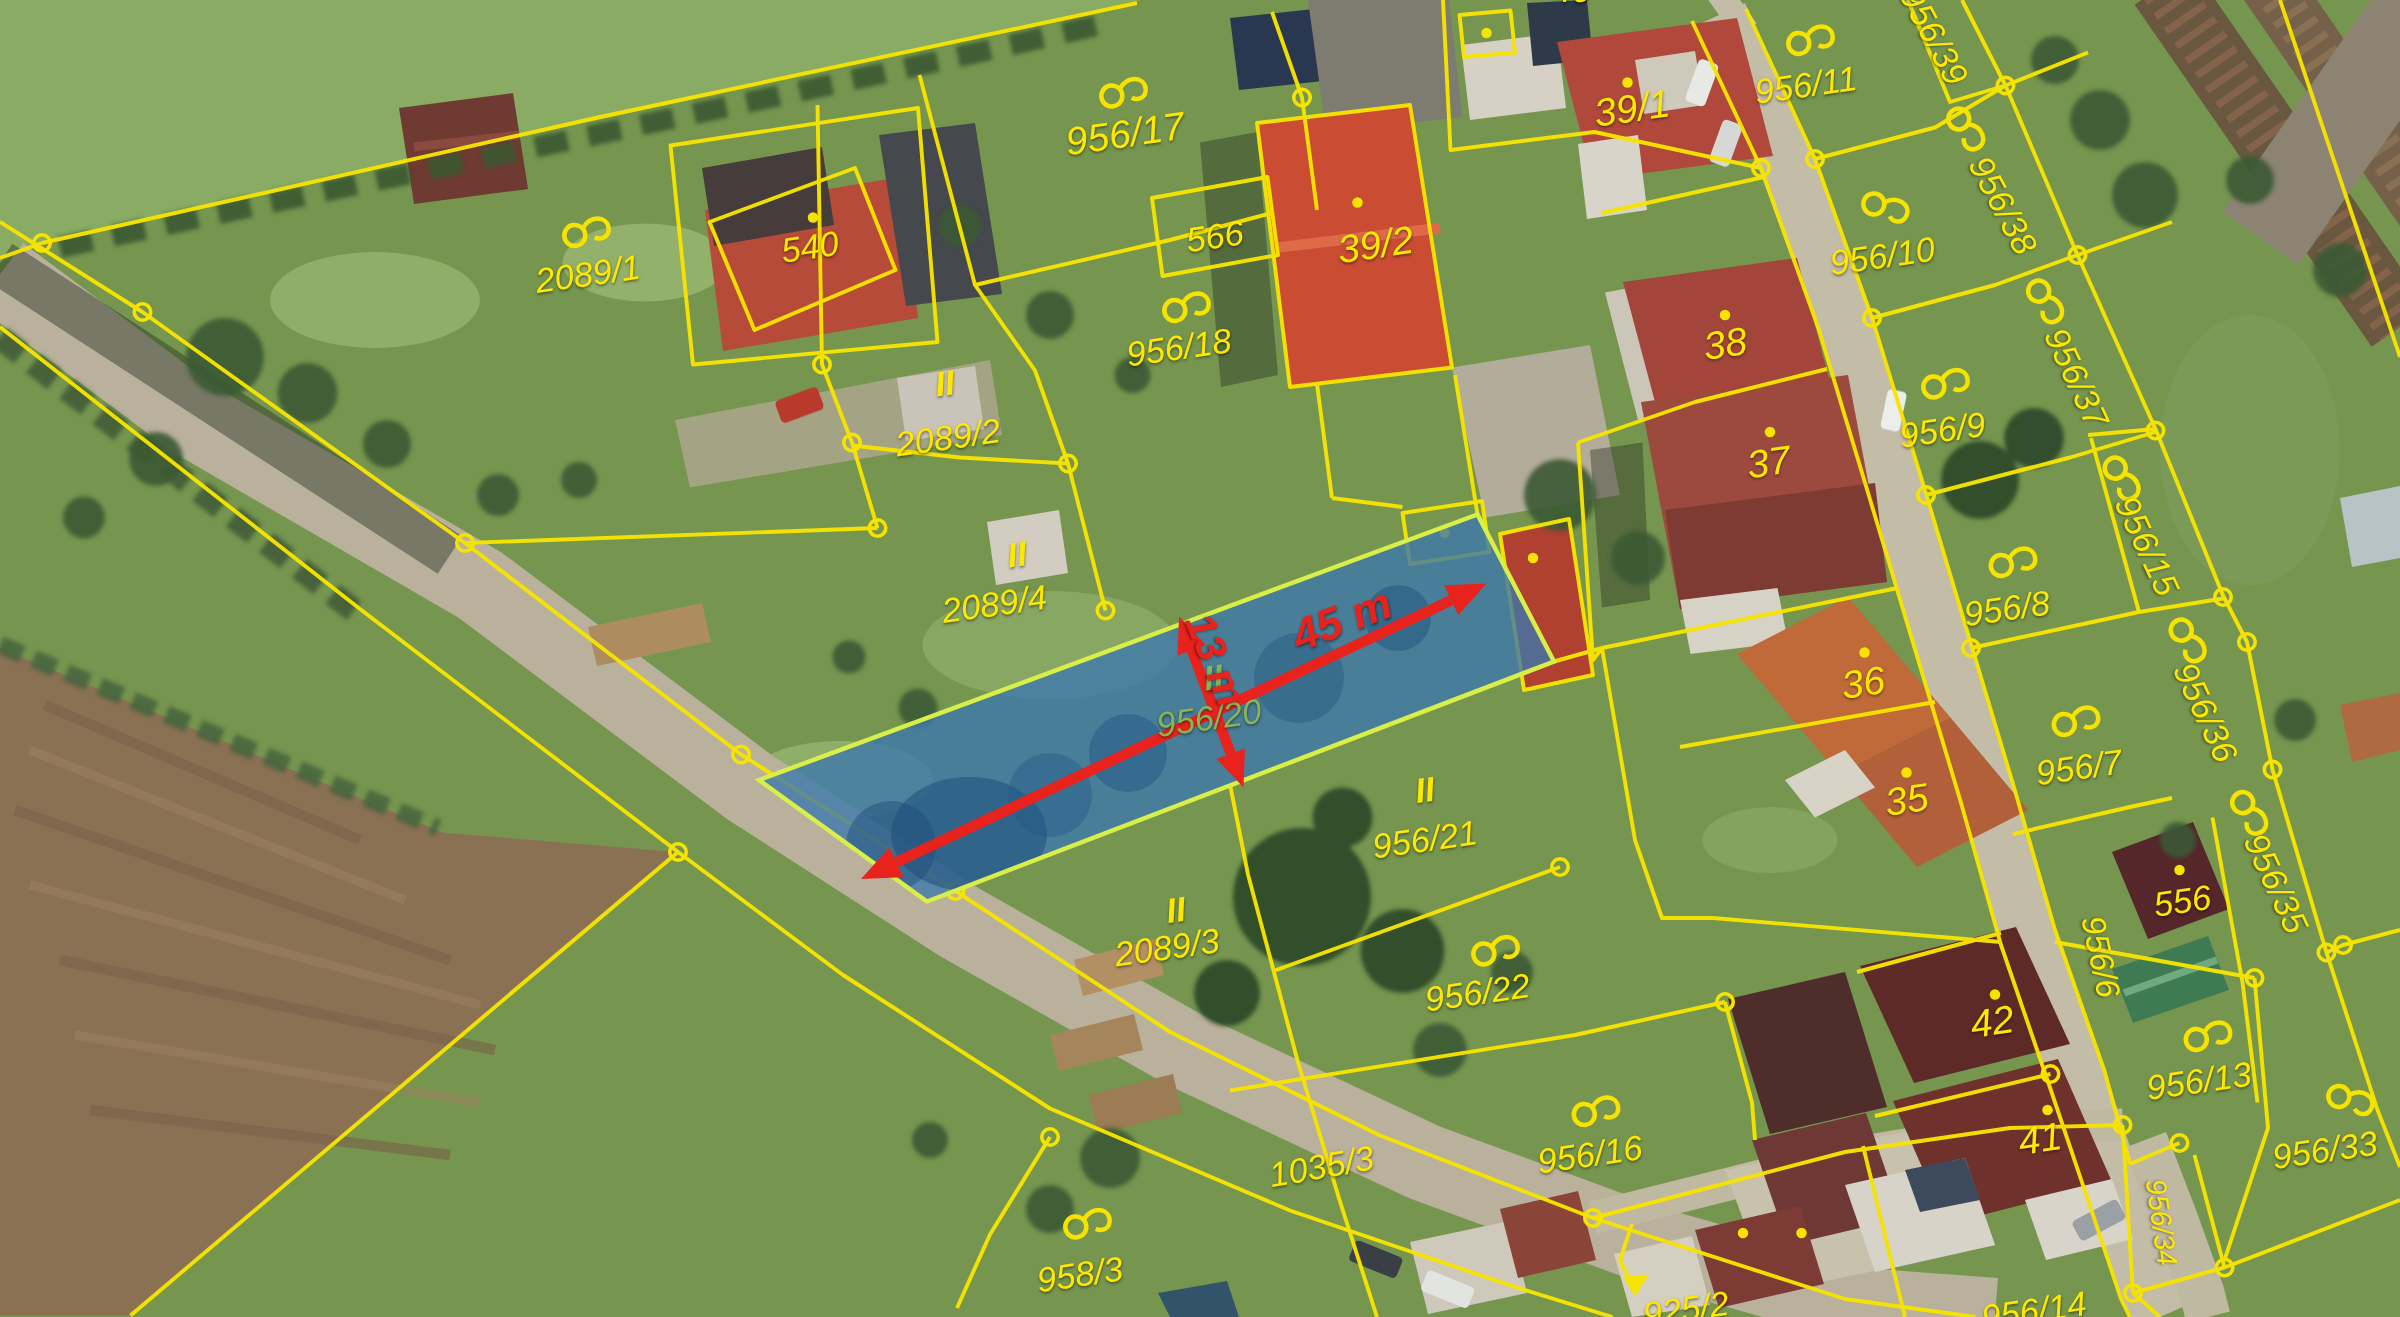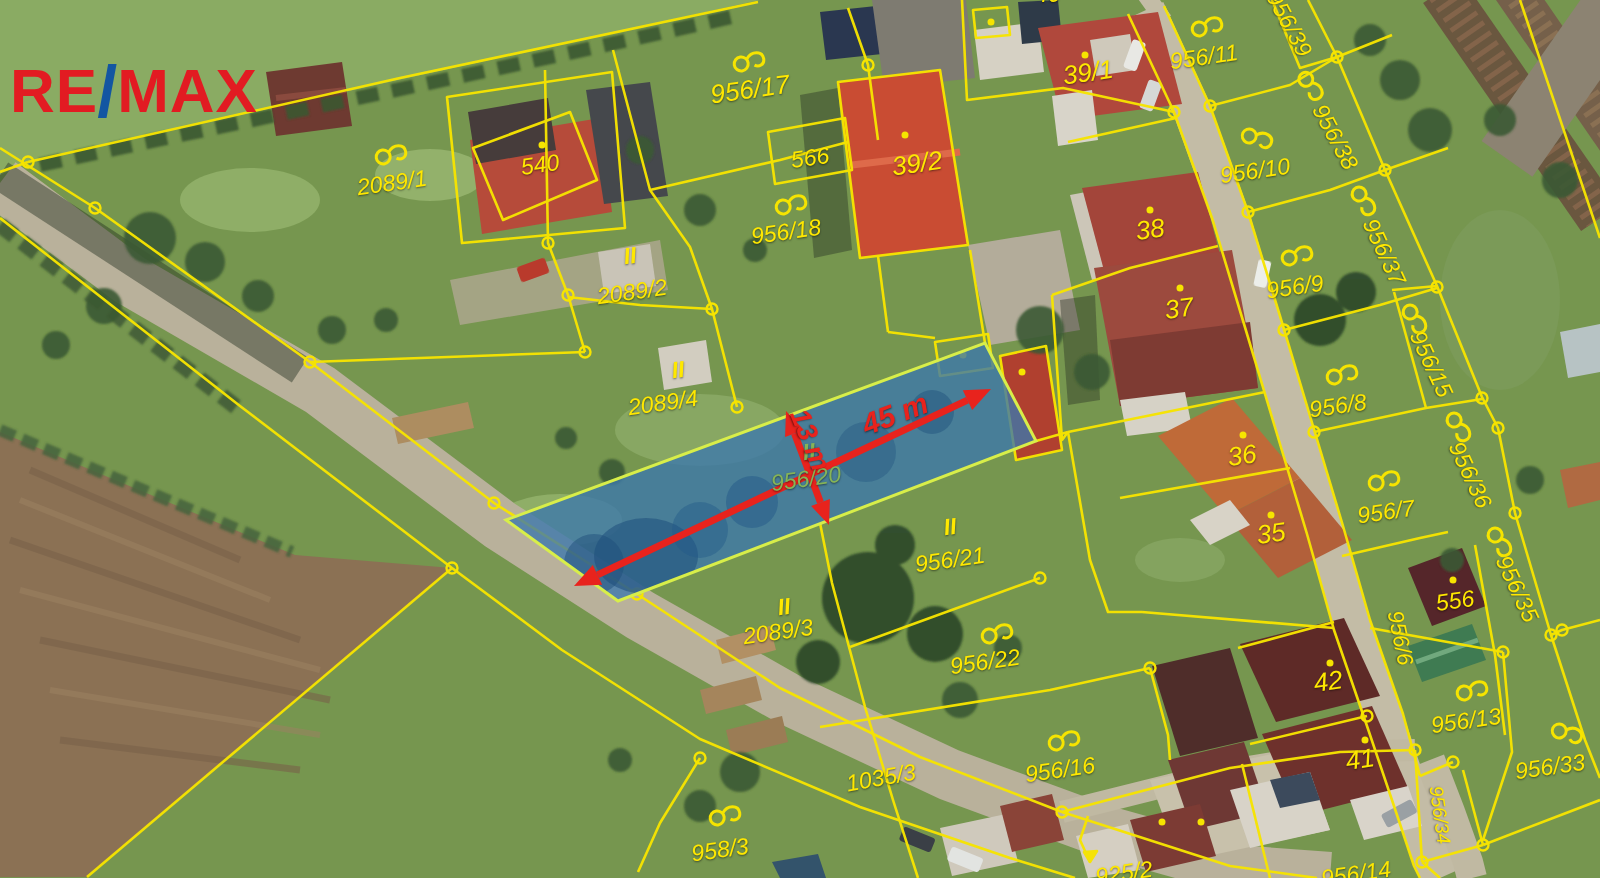--- a/index.html
+++ b/index.html
@@ -402,17 +402,14 @@
       <div class="plabel" style="left: 632px; top: 292px; font-size: 23px; color: rgb(255, 232, 0); transform: translate(-50%, -50%) rotate(-8deg);">2089/2</div>
       <div class="plabel" style="left: 630px; top: 256px; font-size: 23px; color: rgb(255, 232, 0); font-weight: 700; transform: translate(-50%, -50%) rotate(-8deg);">II</div>
       <div class="plabel" style="left: 720px; top: 850px; font-size: 23px; color: rgb(255, 232, 0); transform: translate(-50%, -50%) rotate(-8deg);">958/3</div>
       <div class="plabel" style="left: 881px; top: 778px; font-size: 23px; color: rgb(255, 232, 0); transform: translate(-50%, -50%) rotate(-10deg);">1035/3</div>
       <div class="plabel" style="left: 806px; top: 479px; font-size: 23px; color: rgb(134, 180, 87); transform: translate(-50%, -50%) rotate(-8deg);">956/20</div>
       <div class="plabel" style="left: 809px; top: 452px; font-size: 23px; color: rgb(134, 180, 87); font-weight: 700; transform: translate(-50%, -50%) rotate(-8deg);">II</div>
       <div class="plabel" style="left: 895px; top: 414px; font-size: 30px; color: rgb(232, 35, 29); font-weight: 700; transform: translate(-50%, -50%) rotate(-21deg);">45 m</div>
       <div class="plabel" style="left: 810px; top: 440px; font-size: 28px; color: rgb(232, 35, 29); font-weight: 700; transform: translate(-50%, -50%) rotate(68deg);">13 m</div>
     </div>
 
-<div id="logo">
-  <span class="lr">RE</span><span class="lb">/</span><span class="lr">MAX</span>
+
 </div>
 
-</div>
-
 </body></html>

